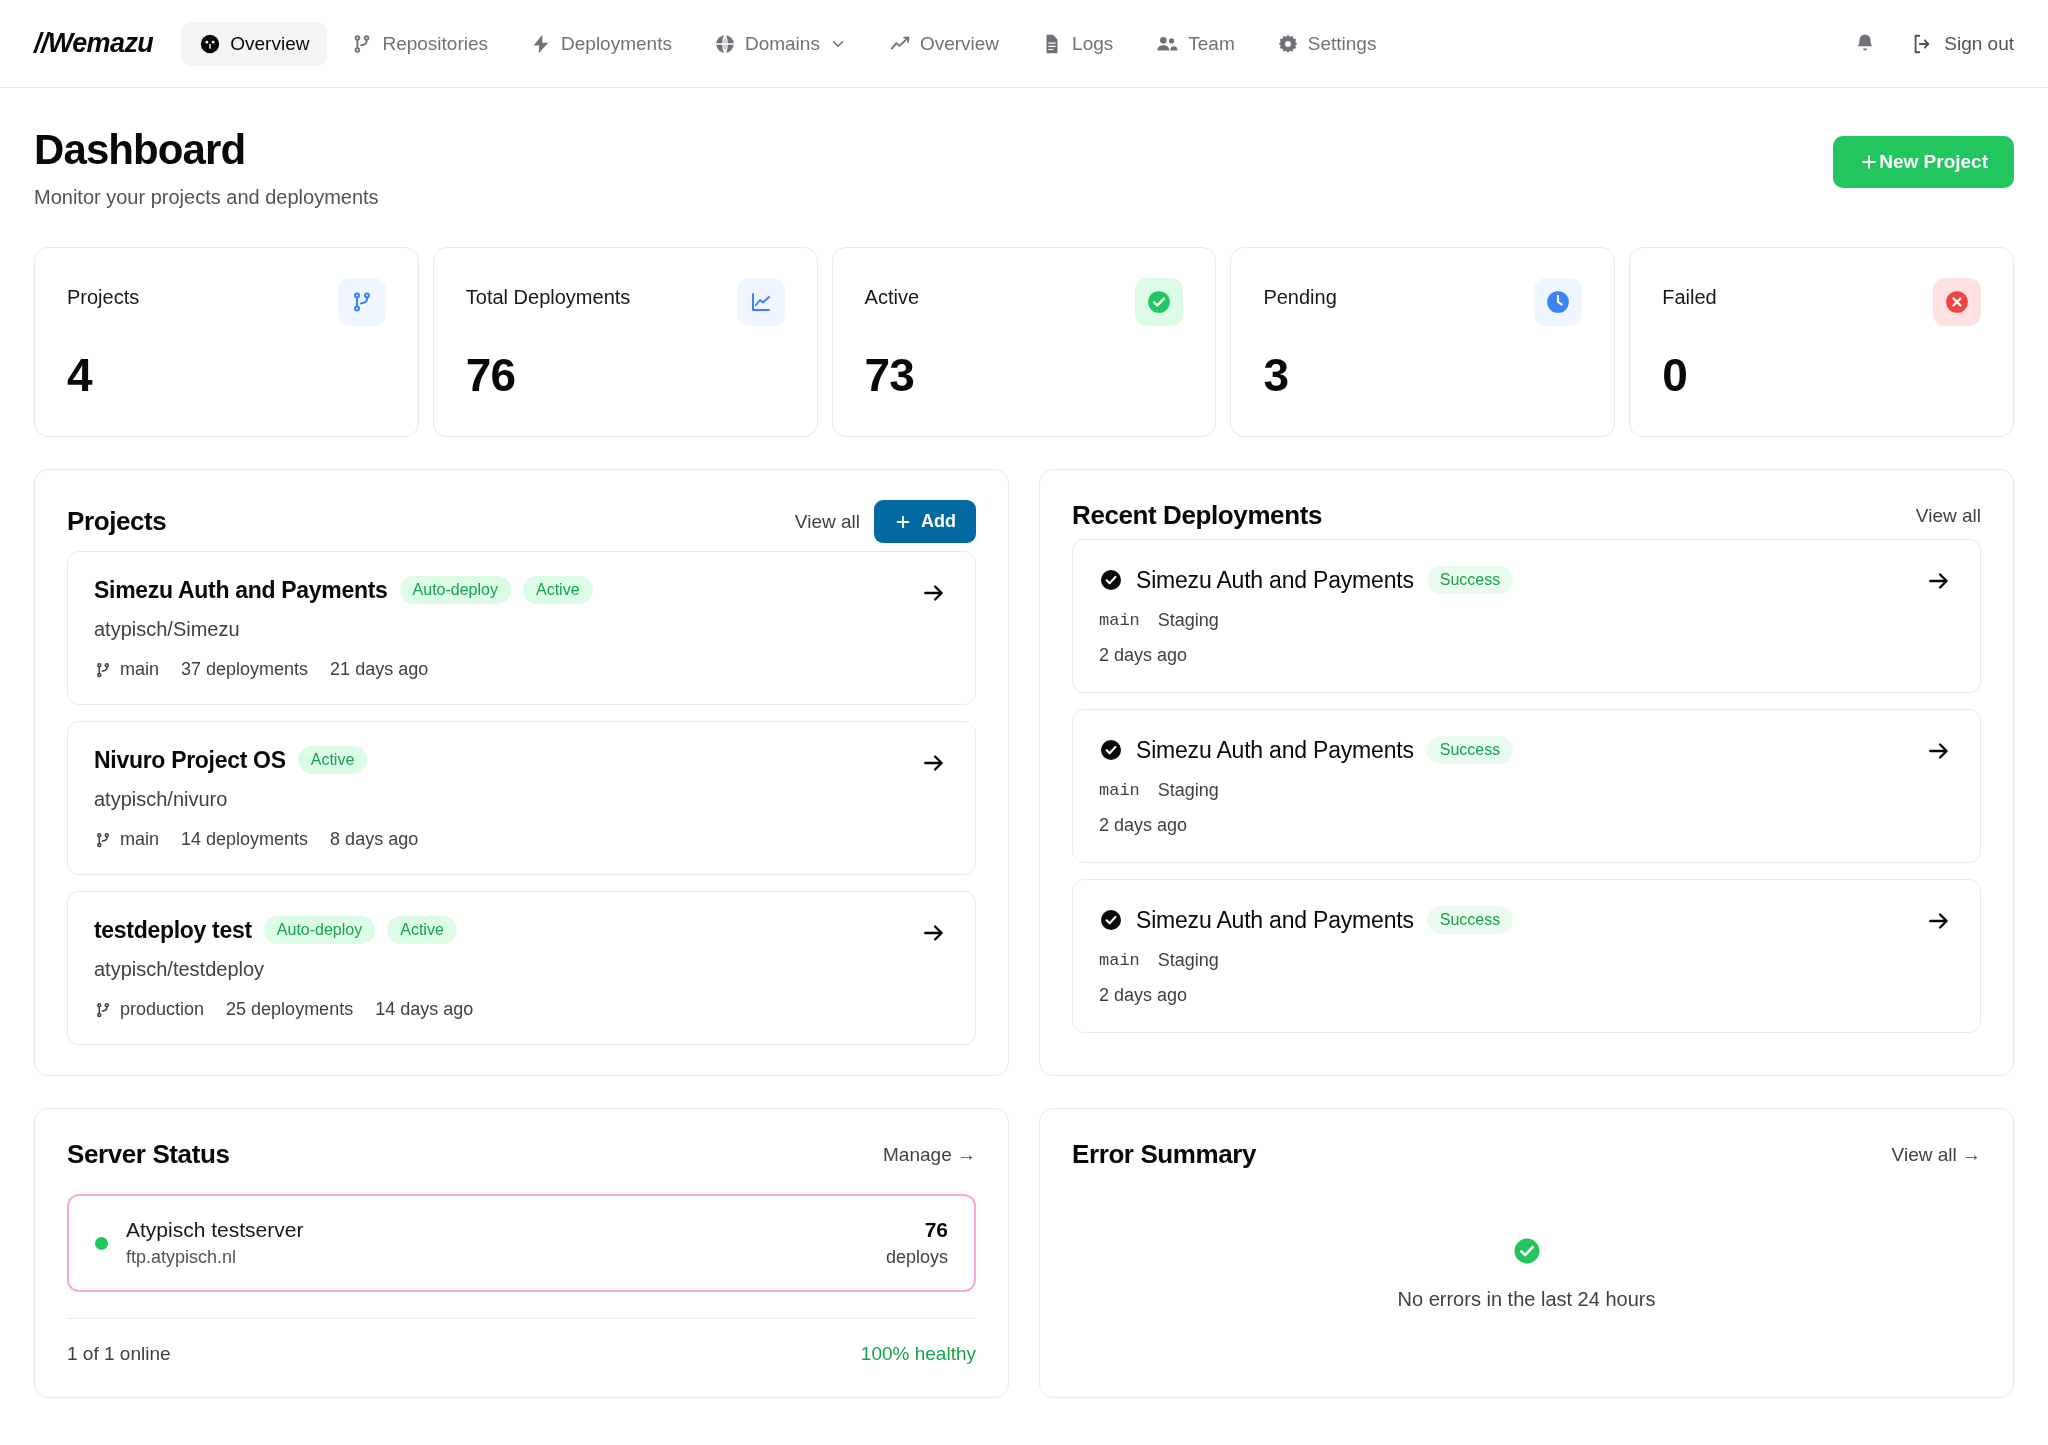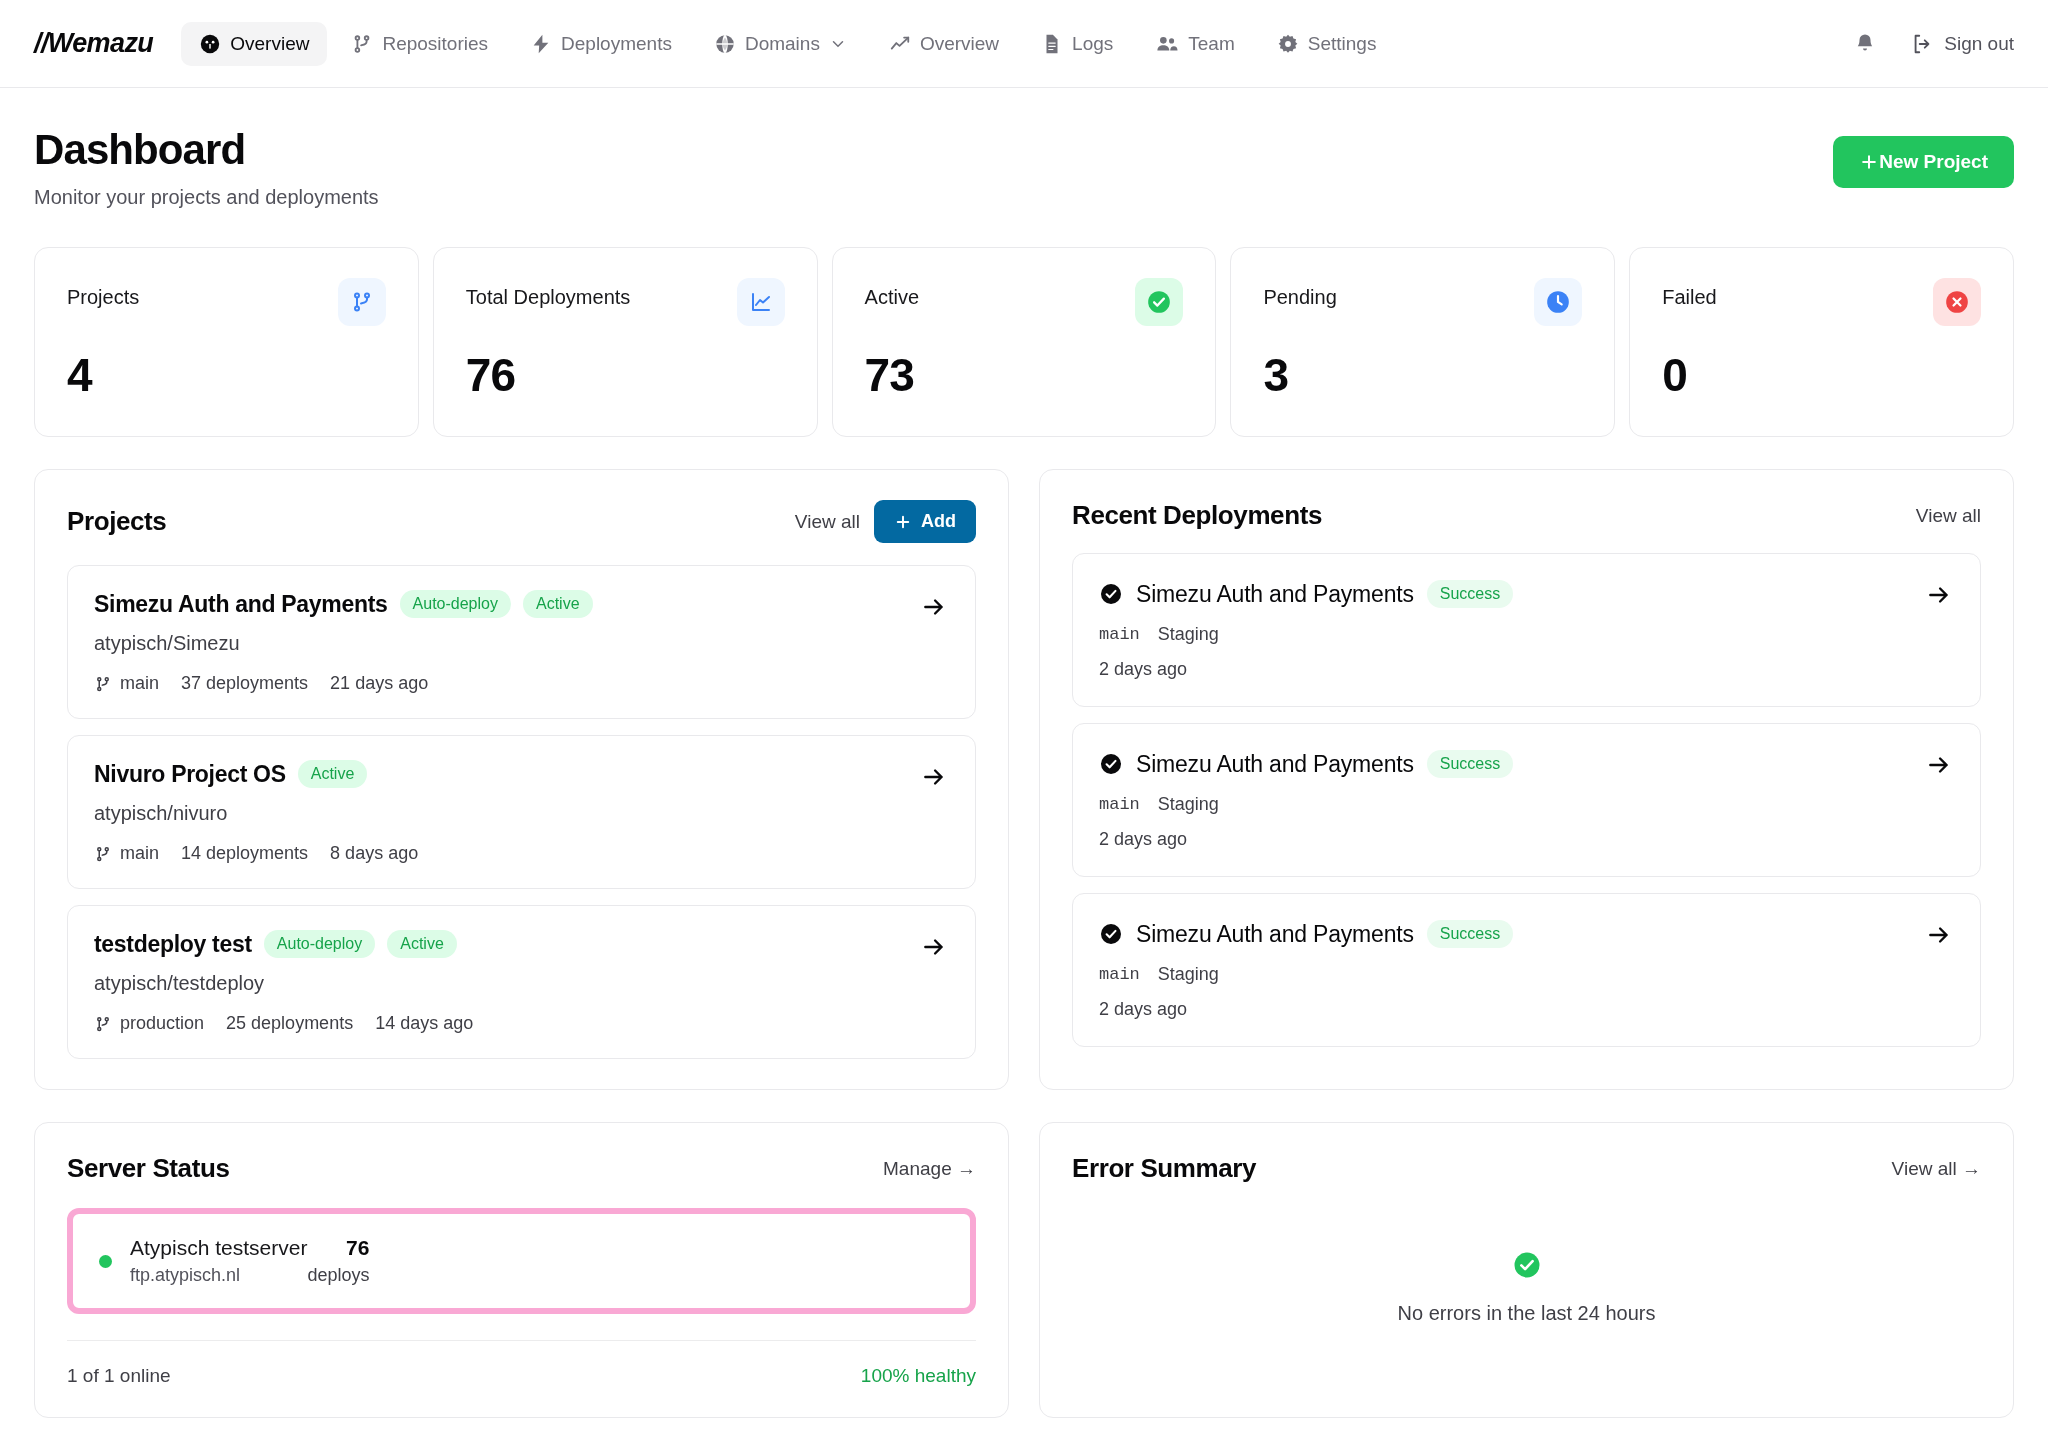--- a/index.html
+++ b/index.html
@@ -96,21 +96,21 @@
   .link { font-size: 19px; color: #3f3f46; cursor: pointer; white-space: nowrap; }
   .link-sm { font-size: 19px; color: #3f3f46; cursor: pointer; white-space: nowrap; }
   .btn-add {
     display: inline-flex; align-items: center; gap: 9px;
     background: #0369a1; color: #fff; border: none;
     border-radius: 9px; padding: 11px 20px;
     font-size: 18px; font-weight: 600; font-family: inherit; cursor: pointer;
   }
 
   
-  .rows { margin-top: 22px; display: flex; flex-direction: column; gap: 16px; }
+  .rows { margin-top: 8px; display: flex; flex-direction: column; gap: 16px; }
   .row {
     border: 1px solid #e9e9ec; border-radius: 12px;
     padding: 24px 26px; position: relative; cursor: pointer;
   }
   .row-titleline { display: flex; align-items: center; gap: 12px; flex-wrap: wrap; padding-right: 60px; }
   .row-title { font-size: 23px; font-weight: 700; letter-spacing: -0.3px; }
   .badge {
     background: #dcfce7; color: #16a34a;
     border-radius: 999px; padding: 5px 13px;
     font-size: 16px; font-weight: 400; white-space: nowrap;
@@ -131,23 +131,23 @@
   }
   .drow-titleline { display: flex; align-items: center; gap: 13px; padding-right: 60px; }
   .drow-title { font-size: 23px; font-weight: 500; letter-spacing: -0.2px; }
   .badge-soft { background: #e9fbef; color: #16a34a; border-radius: 999px; padding: 5px 13px; font-size: 16px; }
   .drow-meta { display: flex; align-items: center; gap: 18px; margin-top: 16px; font-size: 18px; color: #3f3f46; }
   .mono { font-family: "Liberation Mono", "DejaVu Sans Mono", monospace; font-size: 17px; }
   .drow-time { font-size: 18px; color: #3f3f46; margin-top: 14px; }
 
   
   .srow {
-    border: 6px solid #f9a8d4; border-radius: 12px;
+    border: 2px solid #f9a8d4; border-radius: 12px;
     padding: 22px 26px; margin-top: 24px;
-    display: flex; align-items: center; justify-content: flex-start;
+    display: flex; align-items: center; justify-content: space-between;
   }
   .srow-left { display: flex; align-items: center; gap: 18px; }
   .dot { width: 13px; height: 13px; border-radius: 50%; background: #22c55e; flex: 0 0 auto; }
   .srv-name { font-size: 21px; color: #18181b; }
   .srv-host { font-size: 18px; color: #52525b; margin-top: 5px; }
   .srv-right { text-align: right; }
   .srv-count { font-size: 21px; font-weight: 600; }
   .srv-unit { font-size: 18px; color: #3f3f46; margin-top: 5px; }
   .sfoot {
     border-top: 1px solid #ececed; margin-top: 26px; padding-top: 24px;

